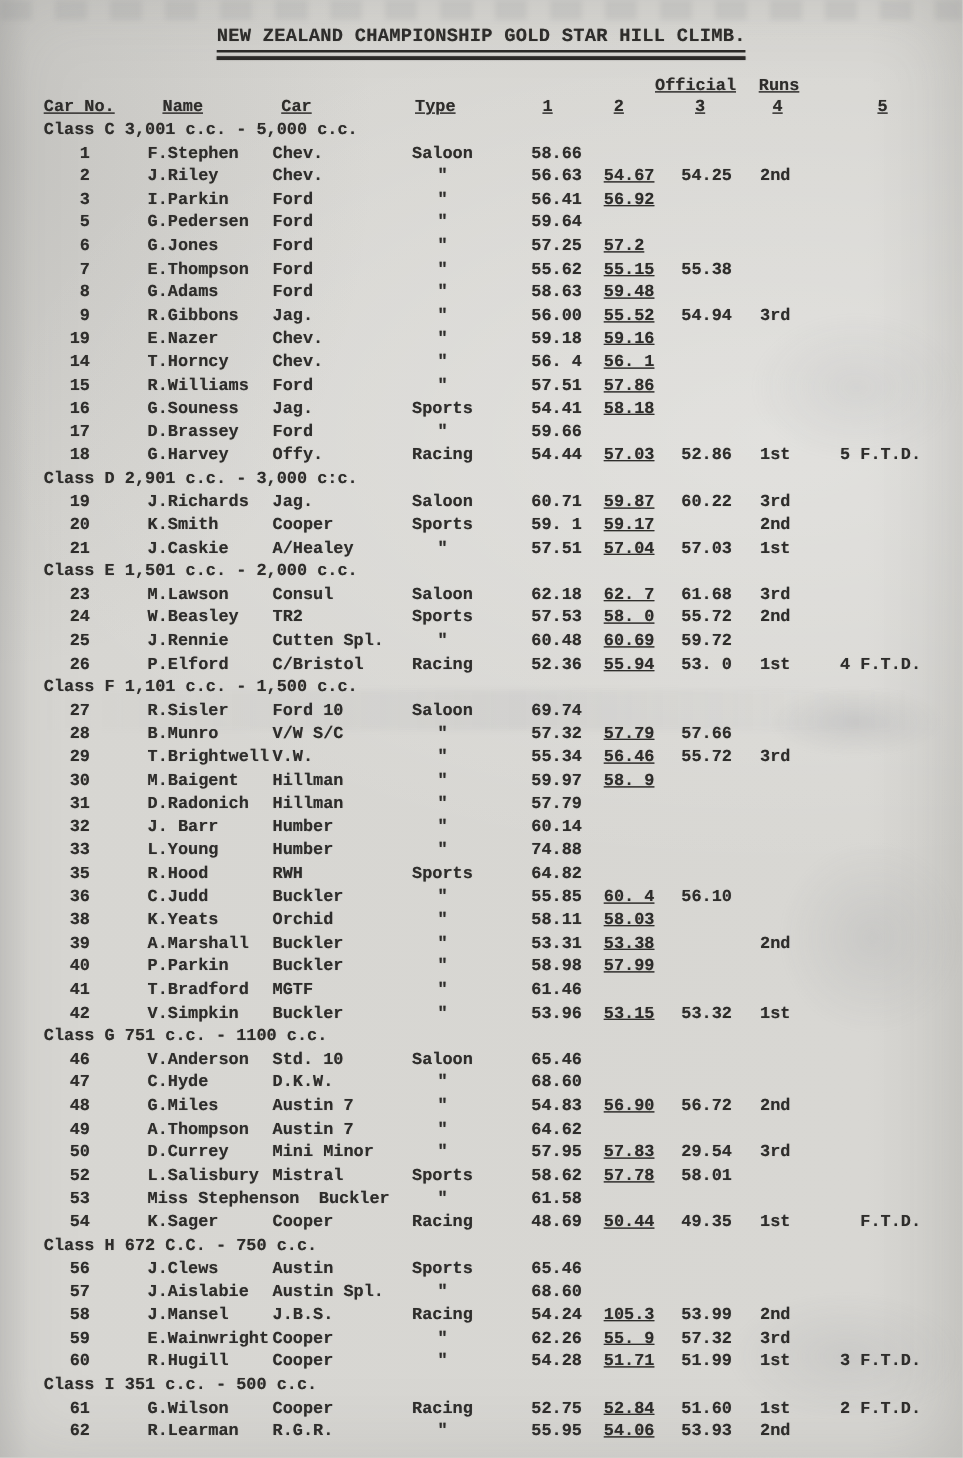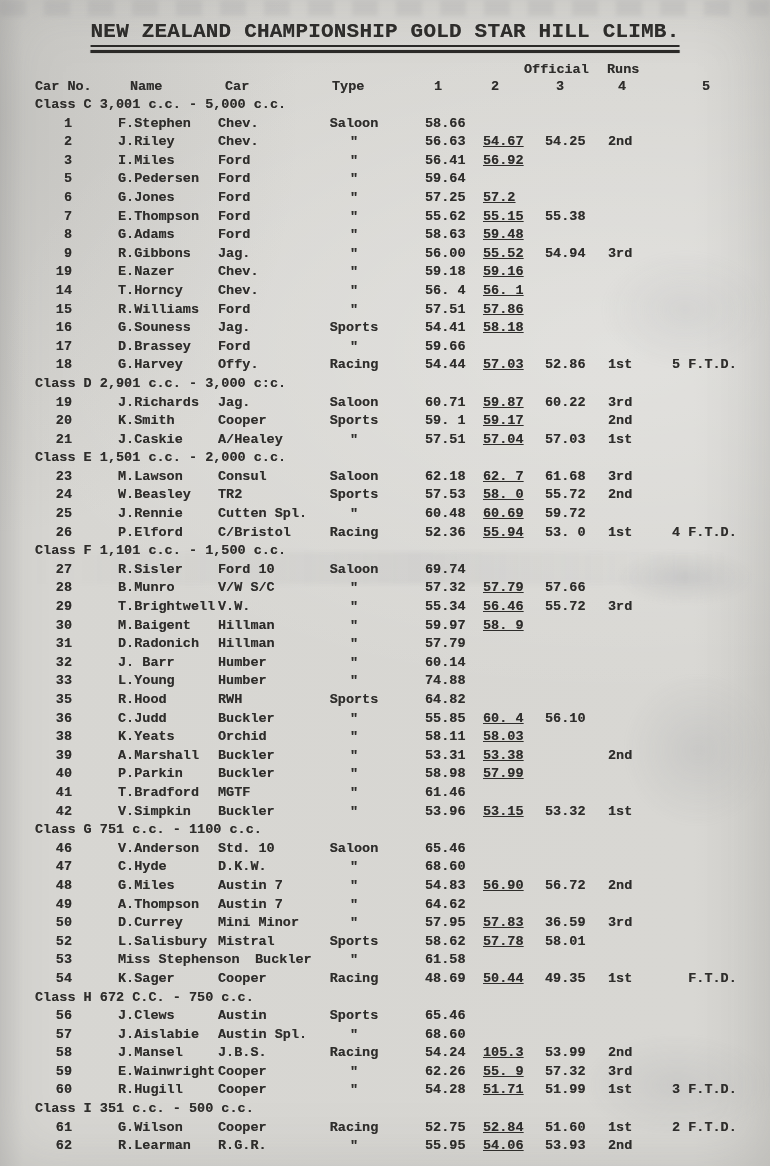--- a/index.html
+++ b/index.html
@@ -27,26 +27,26 @@
   .s4{left:585px;top:1035px;width:185px;height:100px;
       background:radial-gradient(ellipse at center, rgba(145,147,152,0.18), rgba(145,147,152,0) 72%);}
   .s5{left:30px;top:552px;width:700px;height:32px;
       background:linear-gradient(90deg, rgba(140,142,150,0) 0%, rgba(140,142,150,0.10) 55%, rgba(140,142,150,0) 100%);}
   .s6{left:600px;top:250px;width:170px;height:120px;
       background:radial-gradient(ellipse at center, rgba(150,152,158,0.15), rgba(150,152,158,0) 70%);}
 
   .ink{color:#2e2d2b;font-weight:700;text-shadow:0 0 0.6px rgba(45,44,42,0.55);}
 
   .title-block{position:absolute;top:20px;left:50%;transform:translateX(-50%);text-align:center;white-space:nowrap;}
-  .title-text{display:inline-block;font-size:21px;letter-spacing:0.2px;
+  .title-text{display:inline-block;font-size:15px;letter-spacing:0.2px;
     border-bottom:2.5px solid #2b2a28;padding-bottom:2px;}
   .title-rule{height:2.5px;background:#2b2a28;margin-top:3px;box-shadow:0 0 1px rgba(43,42,40,.6);}
 
   .table-area{position:absolute;left:35px;top:0;width:720px;font-size:13.5px;}
-  .hdr{position:absolute;white-space:pre;}
+  .hdr{position:absolute;white-space:pre;text-decoration:underline;}
   .preh-official{left:489px;top:62px;}
   .preh-runs{left:572px;top:62px;}
   .h-carno{left:0;top:79px;text-align:right;}
   .h-name{left:95px;top:79px;}
   .h-car{left:190px;top:79px;}
   .h-type{left:297px;top:79px;}
   .h-1{left:399px;top:79px;}
   .h-2{left:456px;top:79px;}
   .h-3{left:521px;top:79px;}
   .h-4{left:583px;top:79px;}
@@ -118,21 +118,21 @@
         <span class="cell c-car">Chev.</span>
         <span class="cell c-type">"</span>
         <span class="cell c-r1">56.63</span>
         <span class="cell c-r2">54.67</span>
         <span class="cell c-r3">54.25</span>
         <span class="cell c-place">2nd</span>
         <span class="cell c-ftd"></span>
       </div>
       <div class="row">
         <span class="cell c-no">3</span>
-        <span class="cell c-name">I.Miles</span>
+        <span class="cell c-name">I.Parkin</span>
         <span class="cell c-car">Ford</span>
         <span class="cell c-type">"</span>
         <span class="cell c-r1">56.41</span>
         <span class="cell c-r2">56.92</span>
         <span class="cell c-r3"></span>
         <span class="cell c-place"></span>
         <span class="cell c-ftd"></span>
       </div>
       <div class="row">
         <span class="cell c-no">5</span>
@@ -542,21 +542,21 @@
         <span class="cell c-place"></span>
         <span class="cell c-ftd"></span>
       </div>
       <div class="row">
         <span class="cell c-no">50</span>
         <span class="cell c-name">D.Currey</span>
         <span class="cell c-car">Mini Minor</span>
         <span class="cell c-type">"</span>
         <span class="cell c-r1">57.95</span>
         <span class="cell c-r2">57.83</span>
-        <span class="cell c-r3">36.59</span>
+        <span class="cell c-r3">29.54</span>
         <span class="cell c-place">3rd</span>
         <span class="cell c-ftd"></span>
       </div>
       <div class="row">
         <span class="cell c-no">52</span>
         <span class="cell c-name">L.Salisbury</span>
         <span class="cell c-car">Mistral</span>
         <span class="cell c-type">Sports</span>
         <span class="cell c-r1">58.62</span>
         <span class="cell c-r2">57.78</span>

